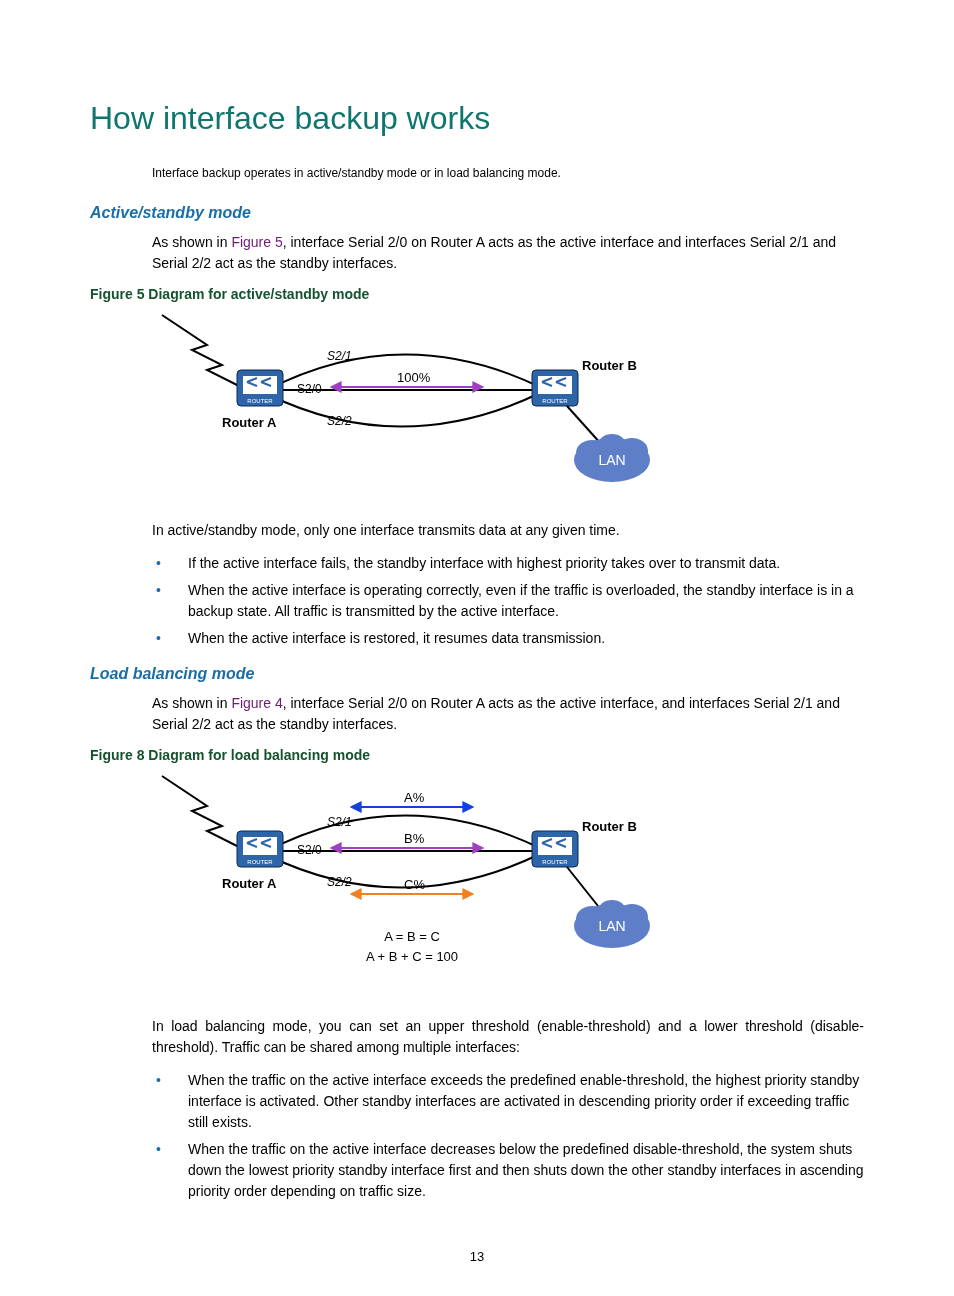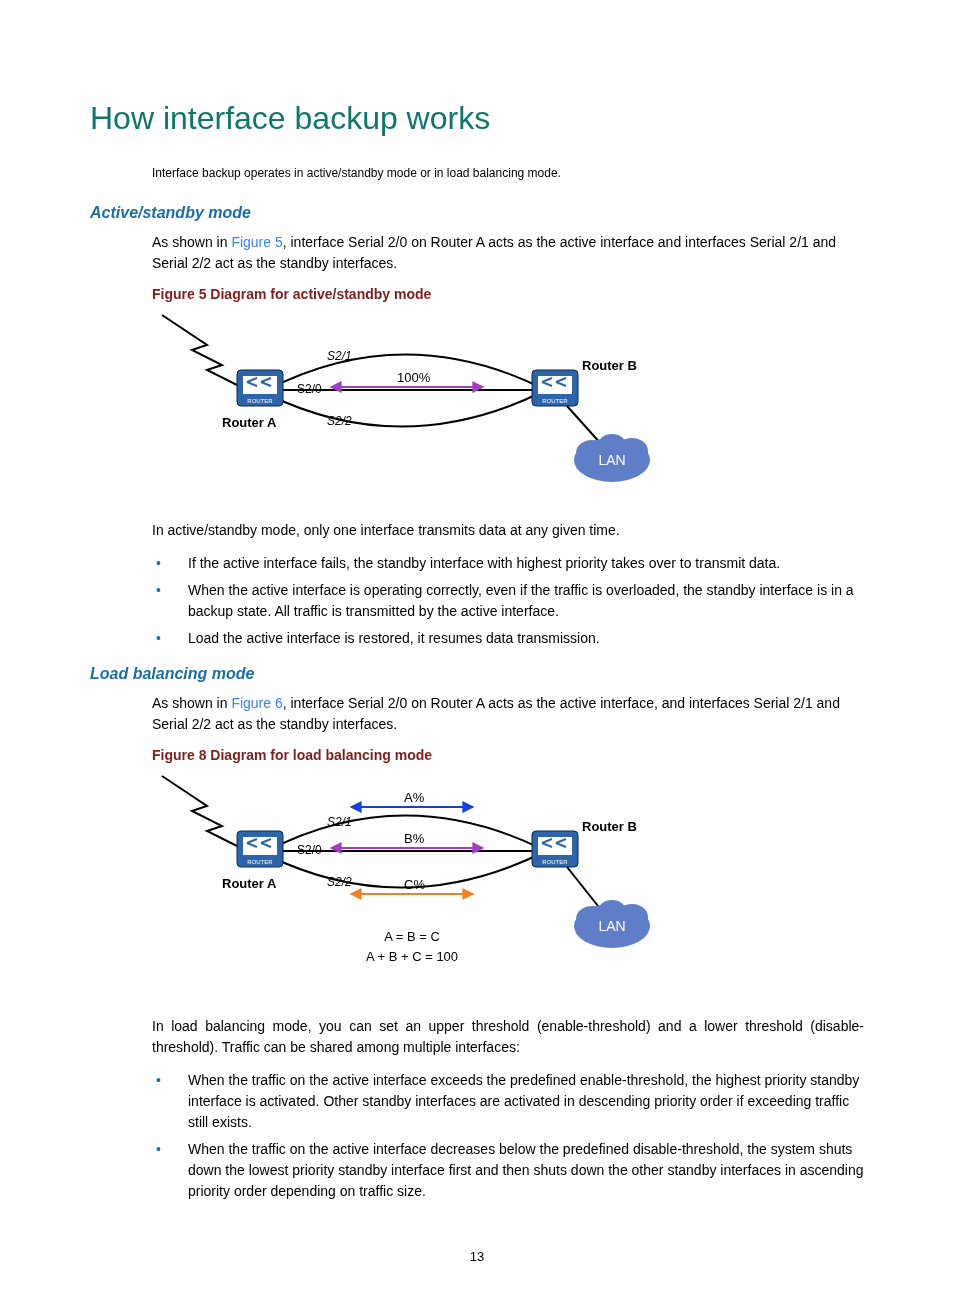--- a/index.html
+++ b/index.html
@@ -32,26 +32,25 @@
     margin-bottom: 10px;
     font-style: italic;
   }
   .body-text {
     margin-left: 62px;
     font-size: 14px;
     line-height: 1.5;
     margin-bottom: 12px;
   }
   .body-text.justify { text-align: justify; }
-  .link { color: #3b82f6; }
+  .link { color: #701a75; }
   .fig-caption {
-    margin-left: 62px;
     font-size: 14px;
     font-weight: bold;
-    color: #7f1d1d;
+    color: #14532d;
     margin-bottom: 8px;
   }
   ul.bullets {
     margin-left: 62px;
     list-style: none;
     margin-bottom: 16px;
   }
   ul.bullets li {
     position: relative;
     padding-left: 36px;
@@ -145,27 +144,27 @@
   <text x="70" y="117" font-size="13" font-weight="bold">Router A</text>
   <text x="430" y="60" font-size="13" font-weight="bold">Router B</text>
 </svg>
 </div>
 
 <p class="body-text">In active/standby mode, only one interface transmits data at any given time.</p>
 
 <ul class="bullets">
   <li>If the active interface fails, the standby interface with highest priority takes over to transmit data.</li>
   <li>When the active interface is operating correctly, even if the traffic is overloaded, the standby interface is in a backup state. All traffic is transmitted by the active interface.</li>
-  <li>Load the active interface is restored, it resumes data transmission.</li>
+  <li>When the active interface is restored, it resumes data transmission.</li>
 </ul>
 
 <h2 class="subsection">Load balancing mode</h2>
 
 <p class="body-text">
-  <span>As shown in </span><span class="link">Figure 6</span><span>, interface Serial 2/0 on Router A acts as the active interface, and interfaces Serial 2/1 and Serial 2/2 act as the standby interfaces.</span>
+  <span>As shown in </span><span class="link">Figure 4</span><span>, interface Serial 2/0 on Router A acts as the active interface, and interfaces Serial 2/1 and Serial 2/2 act as the standby interfaces.</span>
 </p>
 
 <p class="fig-caption">Figure 8 Diagram for load balancing mode</p>
 
 <div class="figure">
 <svg width="520" height="215" viewBox="0 0 520 215">
   <defs>
     <marker id="arr-blue" viewBox="0 0 10 10" refX="8" refY="5" markerWidth="6" markerHeight="6" orient="auto-start-reverse">
           <path d="M0 0 L10 5 L0 10 z" fill="#1040e0"></path>
         </marker>

